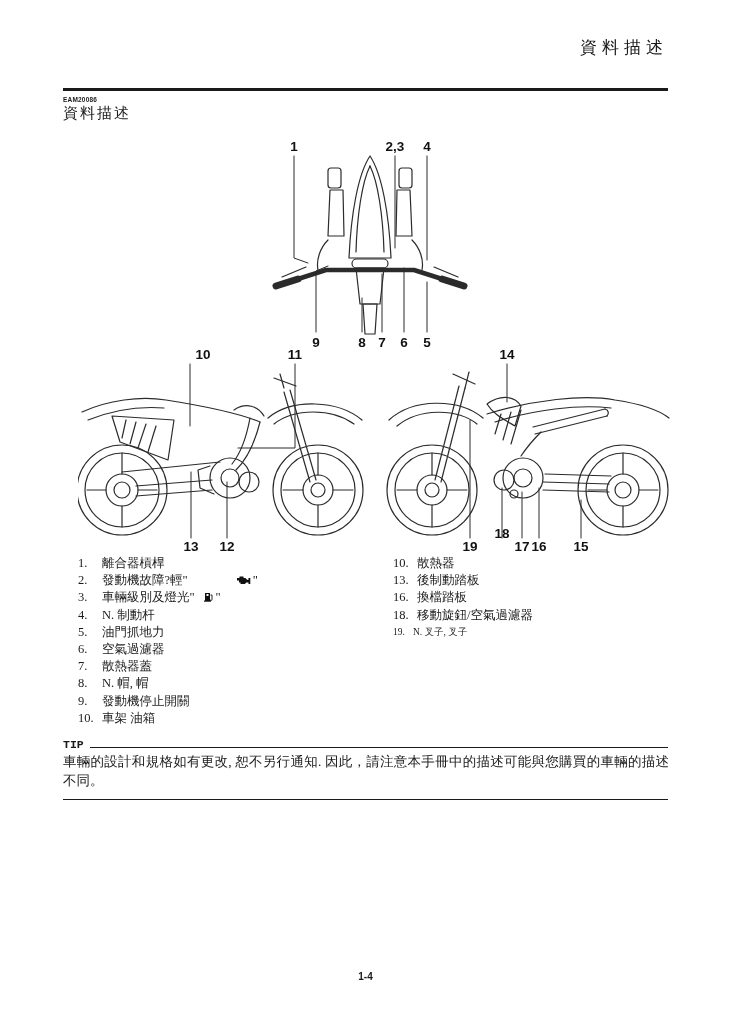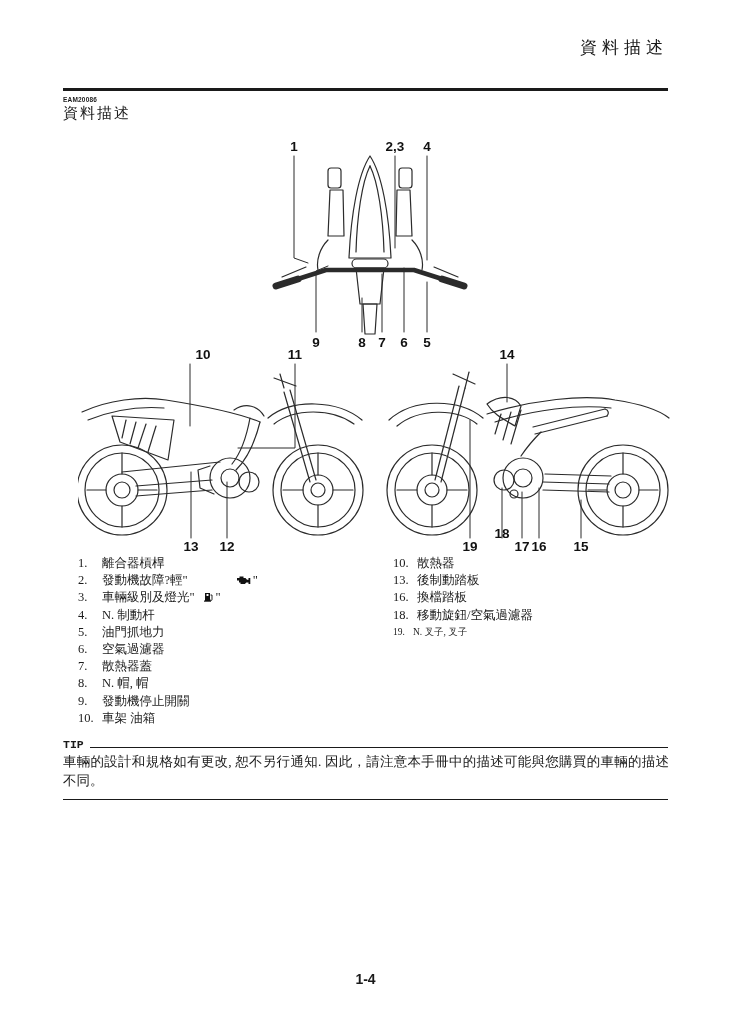--- a/index.html
+++ b/index.html
@@ -33,21 +33,21 @@
   .p-icon{display:inline-block;position:relative;top:1px;}
   .icon-gap-wide{margin-left:48px;}
   .icon-gap-narrow{margin-left:9px;}
   .p-suffix{margin-left:2px;}
   
   #tip-label{left:63px;top:738px;font-family:Liberation Mono, monospace;font-weight:bold;font-size:11.5px;}
   #tip-rule-top{left:90px;top:747px;width:578px;height:1px;background:#1a1a1a;}
   #tip-body{left:63px;top:752px;width:606px;font-size:13.5px;line-height:19px;text-align:justify;}
   #tip-rule-bottom{left:63px;top:799px;width:605px;height:1px;background:#1a1a1a;}
   
-  #page-number{left:0;top:971px;width:731px;text-align:center;font-family:"Liberation Sans",sans-serif;font-weight:bold;font-size:14px;}
+  #page-number{left:0;top:971px;width:731px;text-align:center;font-family:"Liberation Sans",sans-serif;font-weight:bold;font-size:10px;}
 </style>
 </head>
 <body>
 
 <div id="page">
 
   <div class="abs" id="header-title">資料描述</div>
   <div class="abs" id="header-rule"></div>
   <div class="abs" id="section-code">EAM20086</div>
   <div class="abs" id="section-title">資料描述</div>

